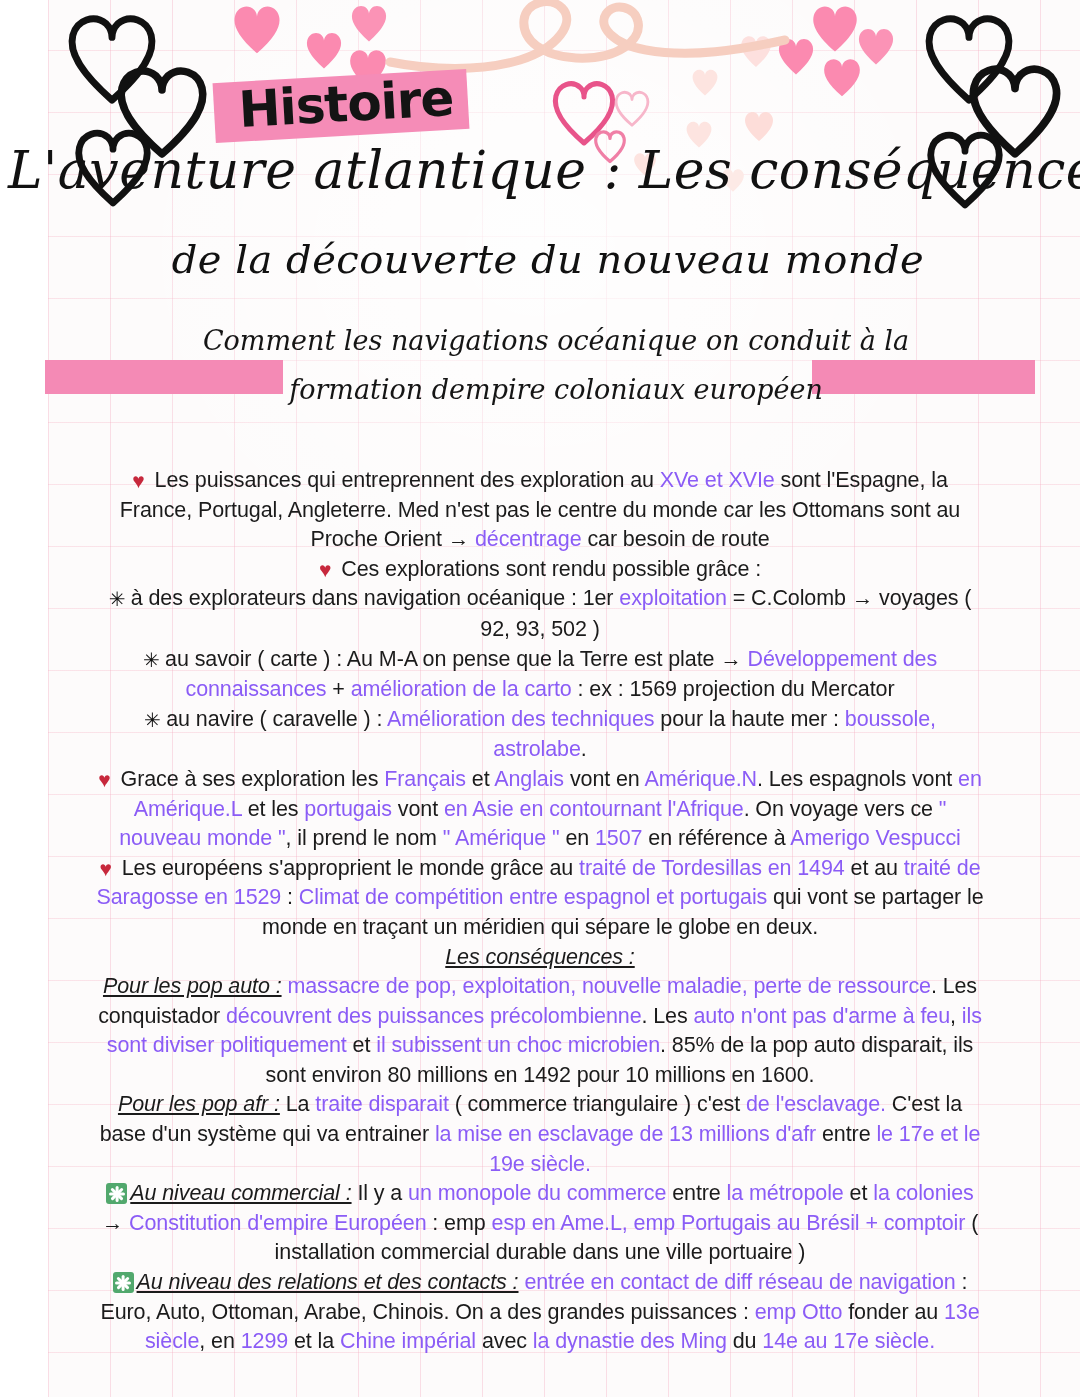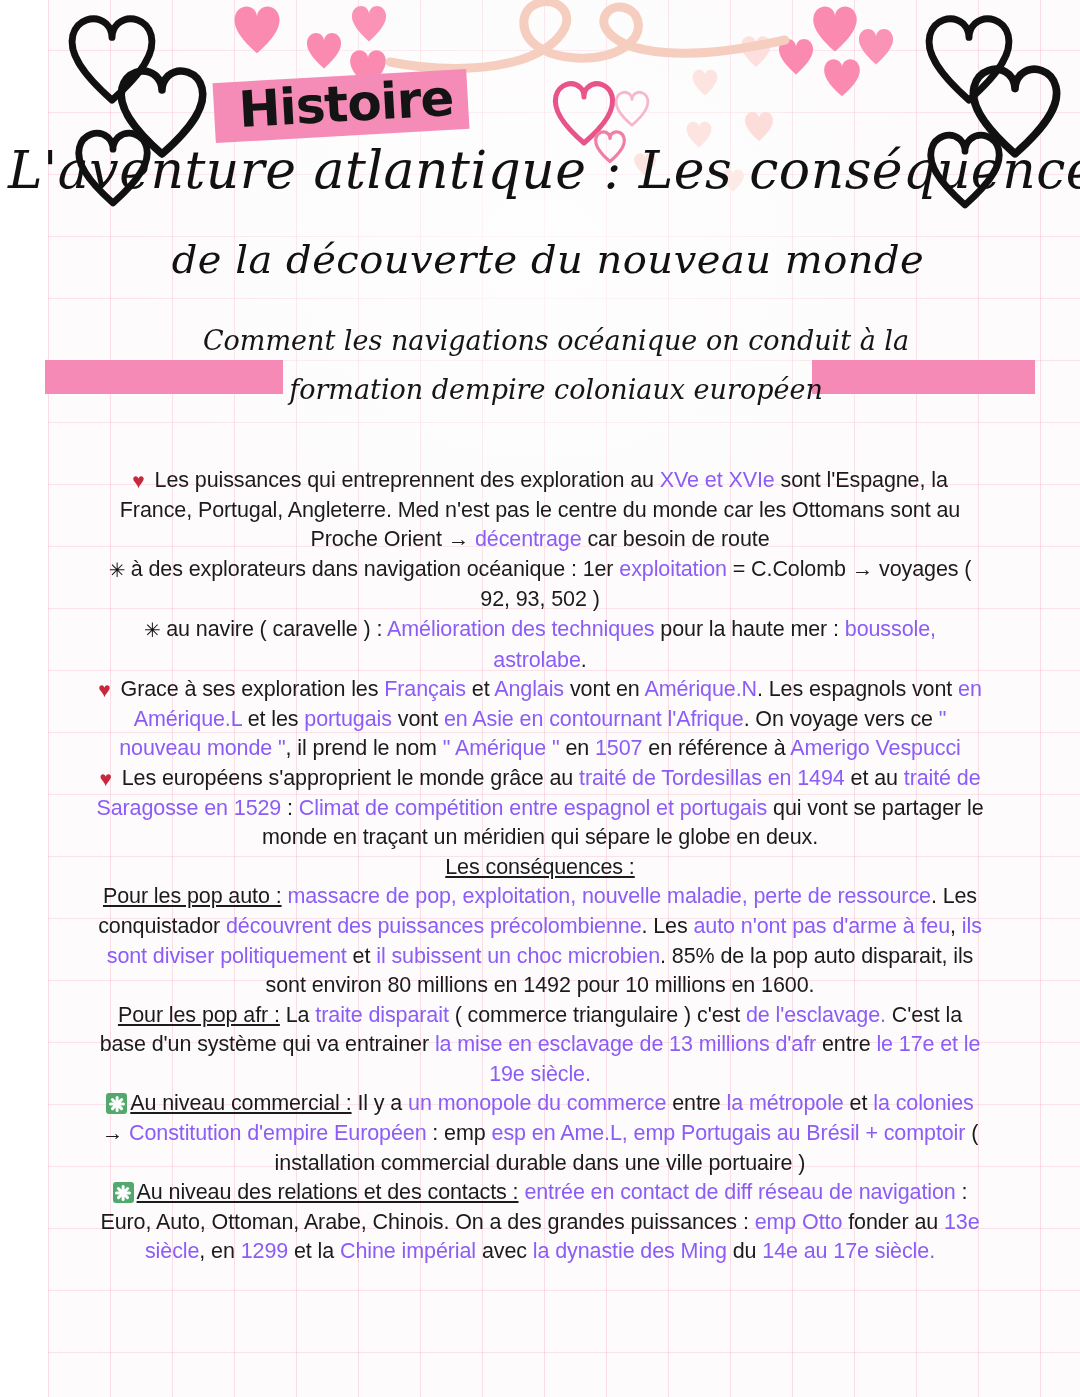--- a/index.html
+++ b/index.html
@@ -106,21 +106,21 @@
     text-align: center;
     font-family: "Liberation Sans", sans-serif;
     font-size: 21.5px;
     line-height: 29.6px;
     color: #1b1b1b;
     letter-spacing: -0.1px;
   }
   .notes p { margin: 0; }
 
   .hl     { color: #8b5cf6; }
-  .u      { text-decoration: underline; text-underline-offset: 2px; }
+  .u      { text-decoration: underline; text-underline-offset: 2px; font-style: italic; }
   .bullet-heart {
     color: #c7283c;
     font-size: 21px;
     vertical-align: -1px;
     letter-spacing: 2px;
   }
   .bullet-star {
     color: #111;
     font-size: 20px;
     vertical-align: -1px;
@@ -293,21 +293,23 @@
   <div class="title-line" id="title-2">de la découverte du nouveau monde</div>
 
   <div class="pink-bar" id="bar-left"></div>
   <div class="pink-bar" id="bar-right"></div>
 
   <div class="subtitle-line" id="sub-1">Comment les navigations océanique on conduit à la</div>
   <div class="subtitle-line" id="sub-2">formation dempire coloniaux européen</div>
 
   <div class="notes">
     <p><span class="bullet-heart">♥ </span><span>Les puissances qui entreprennent des exploration au </span><span class="hl">XVe et XVIe</span><span> sont l'Espagne, la France, Portugal, Angleterre. Med n'est pas le centre du monde car les Ottomans sont au Proche Orient → </span><span class="hl">décentrage</span><span> car besoin de route</span></p>
+    <p><span class="bullet-heart">♥ </span><span>Ces explorations sont rendu possible grâce :</span></p>
     <p><span class="bullet-star">✳ </span><span>à des explorateurs dans navigation océanique : 1er </span><span class="hl">exploitation</span><span> = C.Colomb →  voyages ( 92, 93, 502 )</span></p>
+    <p><span class="bullet-star">✳ </span><span>au savoir ( carte ) : Au M-A on pense que la Terre est plate → </span><span class="hl">Développement des connaissances</span><span> + </span><span class="hl">amélioration de la carto</span><span> : ex : 1569 projection du Mercator</span></p>
     <p><span class="bullet-star">✳ </span><span>au navire ( caravelle ) : </span><span class="hl">Amélioration des techniques</span><span> pour la haute mer : </span><span class="hl">boussole, astrolabe</span><span>.</span></p>
     <p><span class="bullet-heart">♥ </span><span>Grace à ses exploration les </span><span class="hl">Français</span><span> et </span><span class="hl">Anglais</span><span> vont en </span><span class="hl">Amérique.N</span><span>. Les espagnols vont </span><span class="hl">en Amérique.L</span><span> et les </span><span class="hl">portugais</span><span> vont </span><span class="hl">en Asie en contournant l'Afrique</span><span>. On voyage vers ce </span><span class="hl">" nouveau monde "</span><span>, il prend le nom </span><span class="hl">" Amérique "</span><span> en </span><span class="hl">1507</span><span> en référence à </span><span class="hl">Amerigo Vespucci</span></p>
     <p><span class="bullet-heart">♥ </span><span>Les européens s'approprient le monde grâce au </span><span class="hl">traité de Tordesillas en 1494</span><span> et au </span><span class="hl">traité de Saragosse en 1529</span><span> : </span><span class="hl">Climat de compétition entre espagnol et portugais</span><span> qui vont se partager le monde en traçant un méridien qui sépare le globe en deux.</span></p>
     <p><span class="u">Les conséquences :</span></p>
     <p><span class="u">Pour les pop auto :</span><span> </span><span class="hl">massacre de pop, exploitation, nouvelle maladie, perte de ressource</span><span>. Les conquistador </span><span class="hl">découvrent des puissances précolombienne</span><span>. Les </span><span class="hl">auto n'ont pas d'arme à feu</span><span>, </span><span class="hl">ils sont diviser politiquement</span><span> et </span><span class="hl">il subissent un choc microbien</span><span>. 85% de la pop auto disparait, ils sont environ 80 millions en 1492 pour 10 millions en 1600.</span></p>
     <p><span class="u">Pour les pop afr :</span><span> La </span><span class="hl">traite disparait</span><span> ( commerce triangulaire ) c'est </span><span class="hl">de l'esclavage.</span><span> C'est la base d'un système qui va entrainer </span><span class="hl">la mise en esclavage de 13 millions d'afr</span><span> entre </span><span class="hl">le 17e et le 19e siècle.</span></p>
     <p><span class="emoji-green"><span class="d1"></span><span class="d2"></span></span><span class="u">Au niveau commercial :</span><span> Il y a </span><span class="hl">un monopole du commerce</span><span> entre </span><span class="hl">la métropole</span><span> et </span><span class="hl">la colonies</span><span> → </span><span class="hl">Constitution d'empire Européen</span><span> : emp </span><span class="hl">esp en Ame.L, emp Portugais au Brésil + comptoir</span><span> ( installation commercial durable dans une ville portuaire )</span></p>
     <p><span class="emoji-green"><span class="d1"></span><span class="d2"></span></span><span class="u">Au niveau des relations et des contacts :</span><span> </span><span class="hl">entrée en contact de diff réseau de navigation</span><span> : Euro, Auto, Ottoman, Arabe, Chinois. On a des grandes puissances : </span><span class="hl">emp Otto</span><span> fonder au </span><span class="hl">13e siècle</span><span>, en </span><span class="hl">1299</span><span> et la </span><span class="hl">Chine impérial</span><span> avec </span><span class="hl">la dynastie des Ming</span><span> du </span><span class="hl">14e au 17e siècle.</span></p>
   </div>
 

